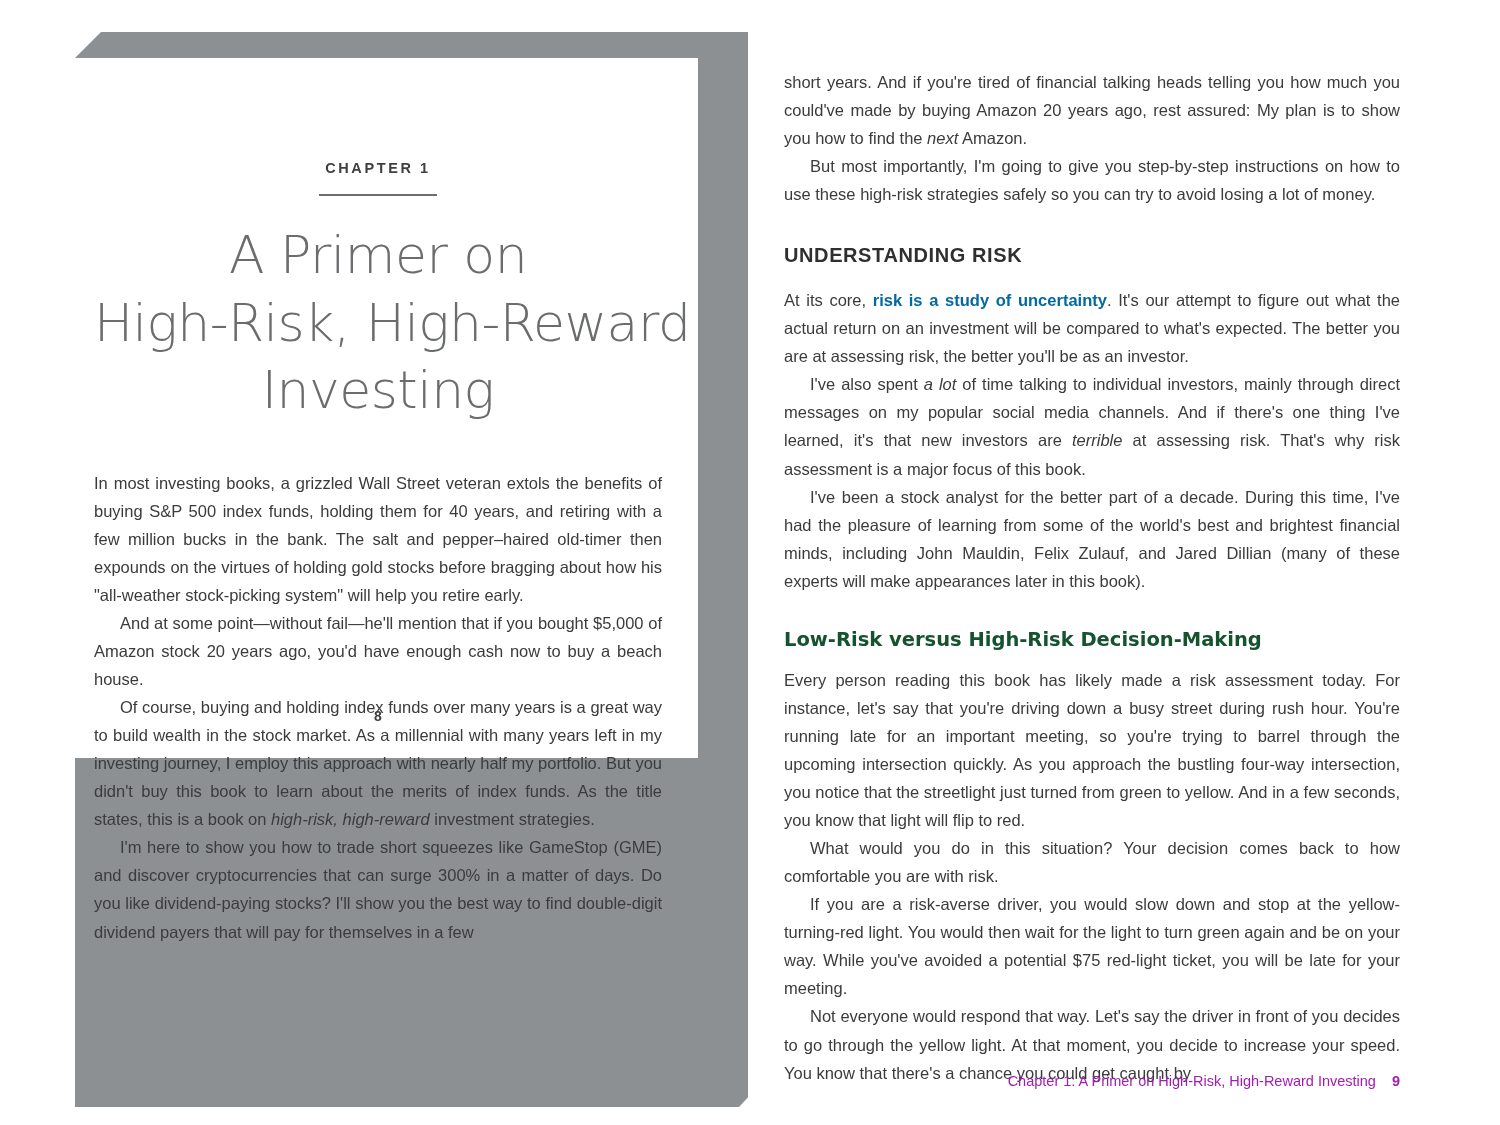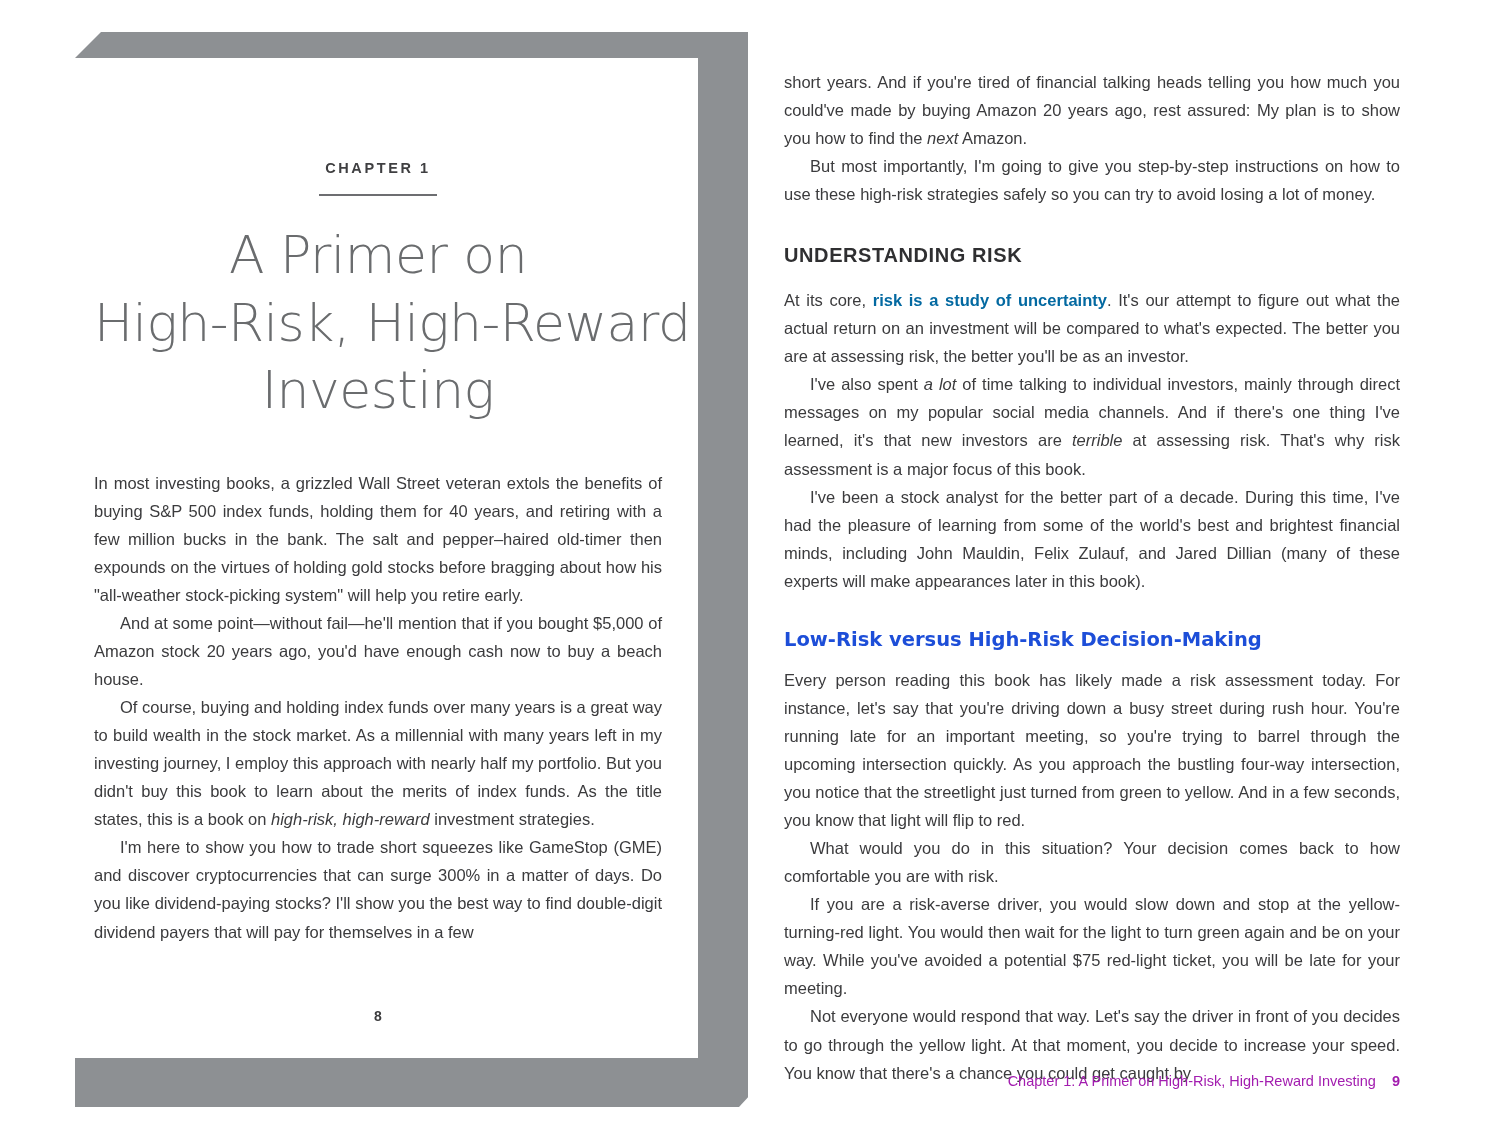--- a/index.html
+++ b/index.html
@@ -29,21 +29,21 @@
     width: 690px;
     height: 1075px;
     background: #8d9093;
     clip-path: polygon(26px 0, 100% 0, 100% calc(100% - 28px), calc(100% - 26px) 100%, 0 100%, 0 26px);
   }
   .left-page {
     position: absolute;
     left: 58px;
     top: 58px;
     width: 640px;
-    height: 1000px;
+    height: 700px;
     background: #ffffff;
     padding: 0;
     box-sizing: border-box;
   }
   .left-inner {
     position: absolute;
     left: 36px;
     right: 36px;
     top: 40px;
   }
@@ -130,21 +130,21 @@
     font-size: 20px;
     letter-spacing: 0.6px;
     color: #2f2f31;
     margin: 30px 0 14px 0;
     text-align: left;
   }
   h3.sub-head {
     font-family: "DejaVu Sans", sans-serif;
     font-weight: bold;
     font-size: 19.5px;
-    color: #1d4ed8;
+    color: #14532d;
     margin: 28px 0 10px 0;
     text-align: left;
   }
   .strong-inline { font-weight: bold; color: #0369a1; }
   em { font-style: italic; }
 
   .footer-right {
     position: absolute;
     bottom: 36px;
     left: 36px;

